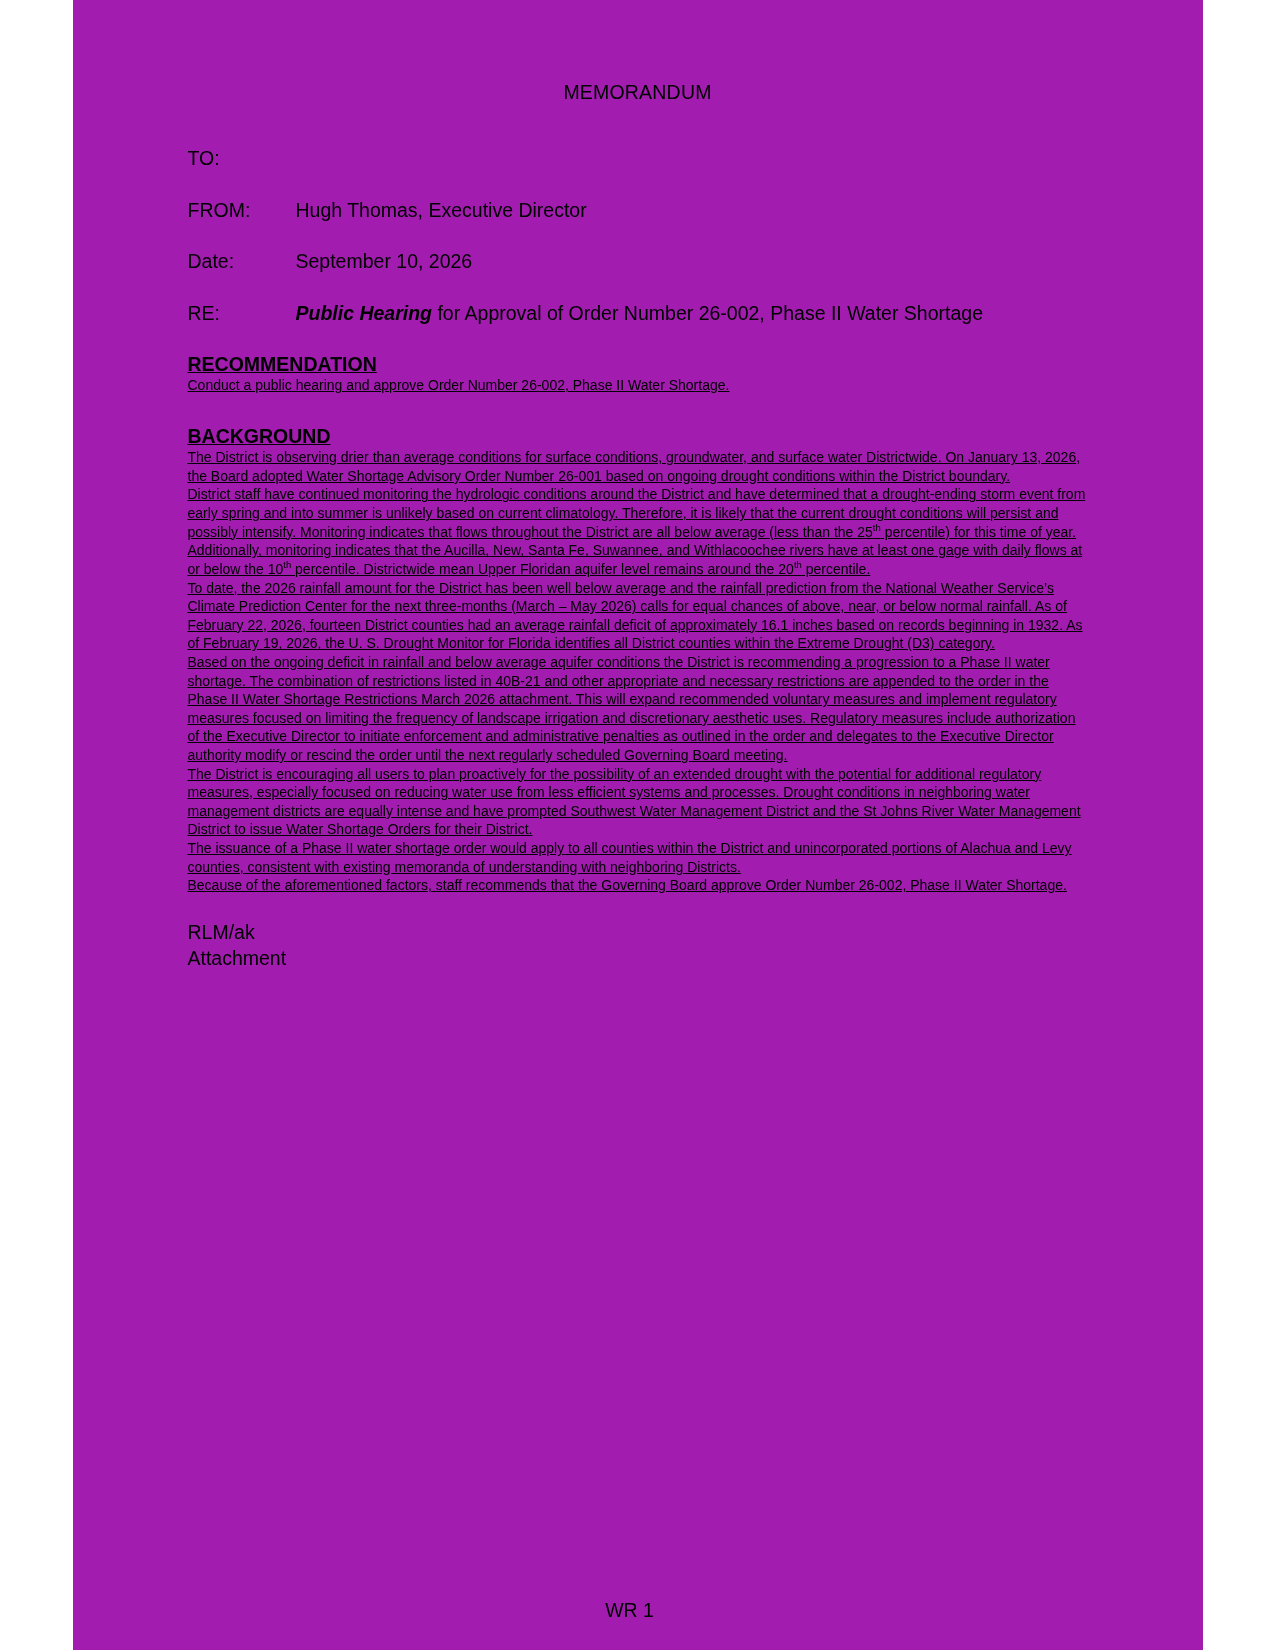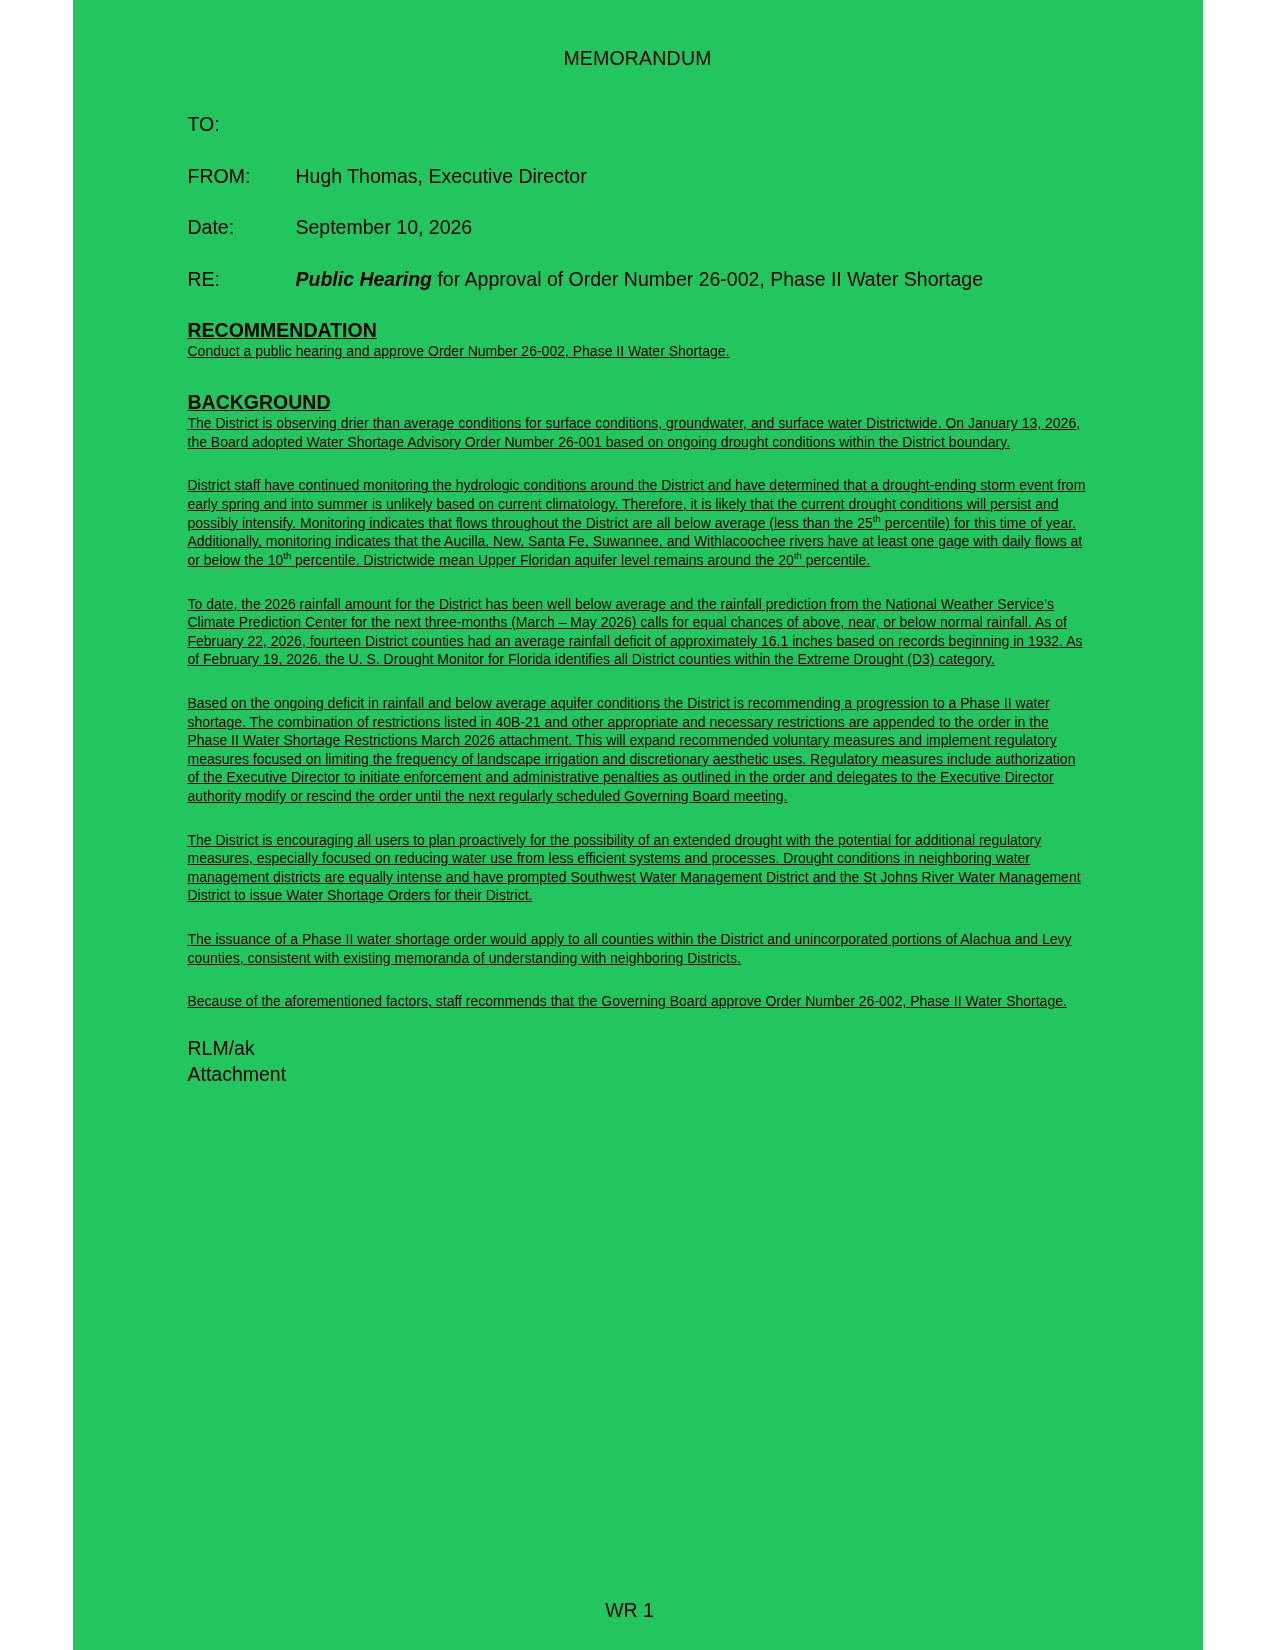--- a/index.html
+++ b/index.html
@@ -8,24 +8,24 @@
     background: #ffffff;
   }
   body {
     font-family: "Liberation Sans", sans-serif;
     color: #000000;
   }
   .page {
     width: 1130px;
     height: 1650px;
     margin: 0 auto;
-    background: #22c55e;
+    background: #a21caf;
     position: relative;
     box-sizing: border-box;
-    padding: 32px 115px 0 115px;
+    padding: 66px 115px 0 115px;
   }
   .doc-title {
     text-align: center;
     font-size: 19.5px;
     line-height: 1.2;
     margin: 15px 0 0 0;
     letter-spacing: 0.2px;
   }
   .header-block {
     margin-top: 42px;
@@ -56,21 +56,20 @@
     line-height: 1.25;
   }
   p.body-text {
     font-size: 14px;
     line-height: 1.33;
     margin: 0 0 0 0;
     text-align: left;
     text-decoration: underline;
   }
   p.spaced {
-    margin-top: 25px;
   }
   .tight {
     margin-top: 1px;
   }
   sup {
     font-size: 0.68em;
     vertical-align: super;
     line-height: 0;
   }
   .signoff {

